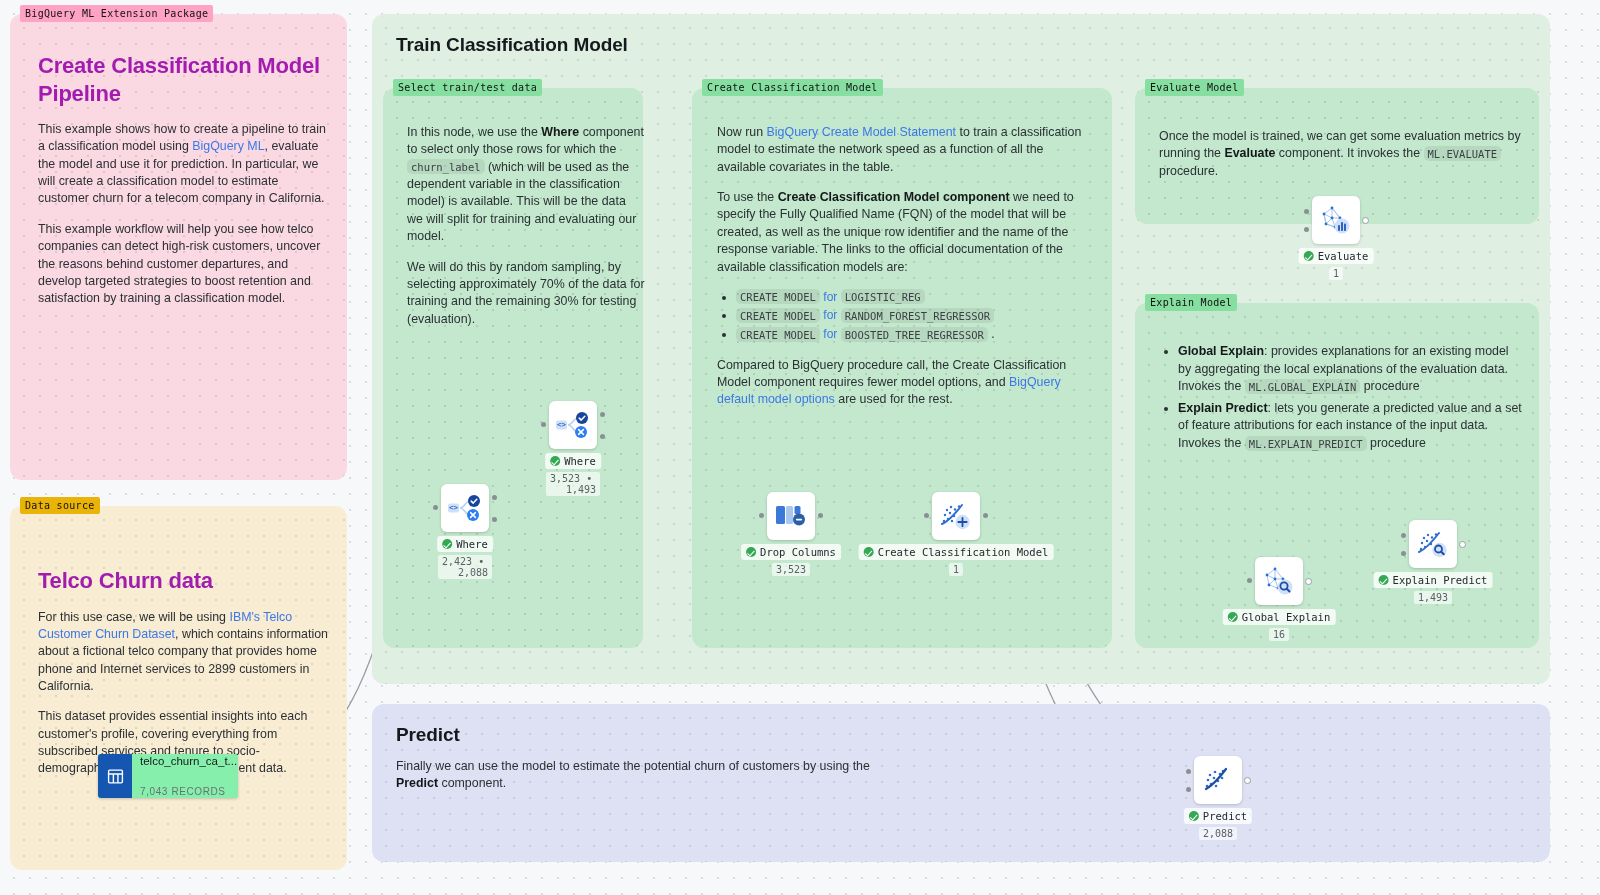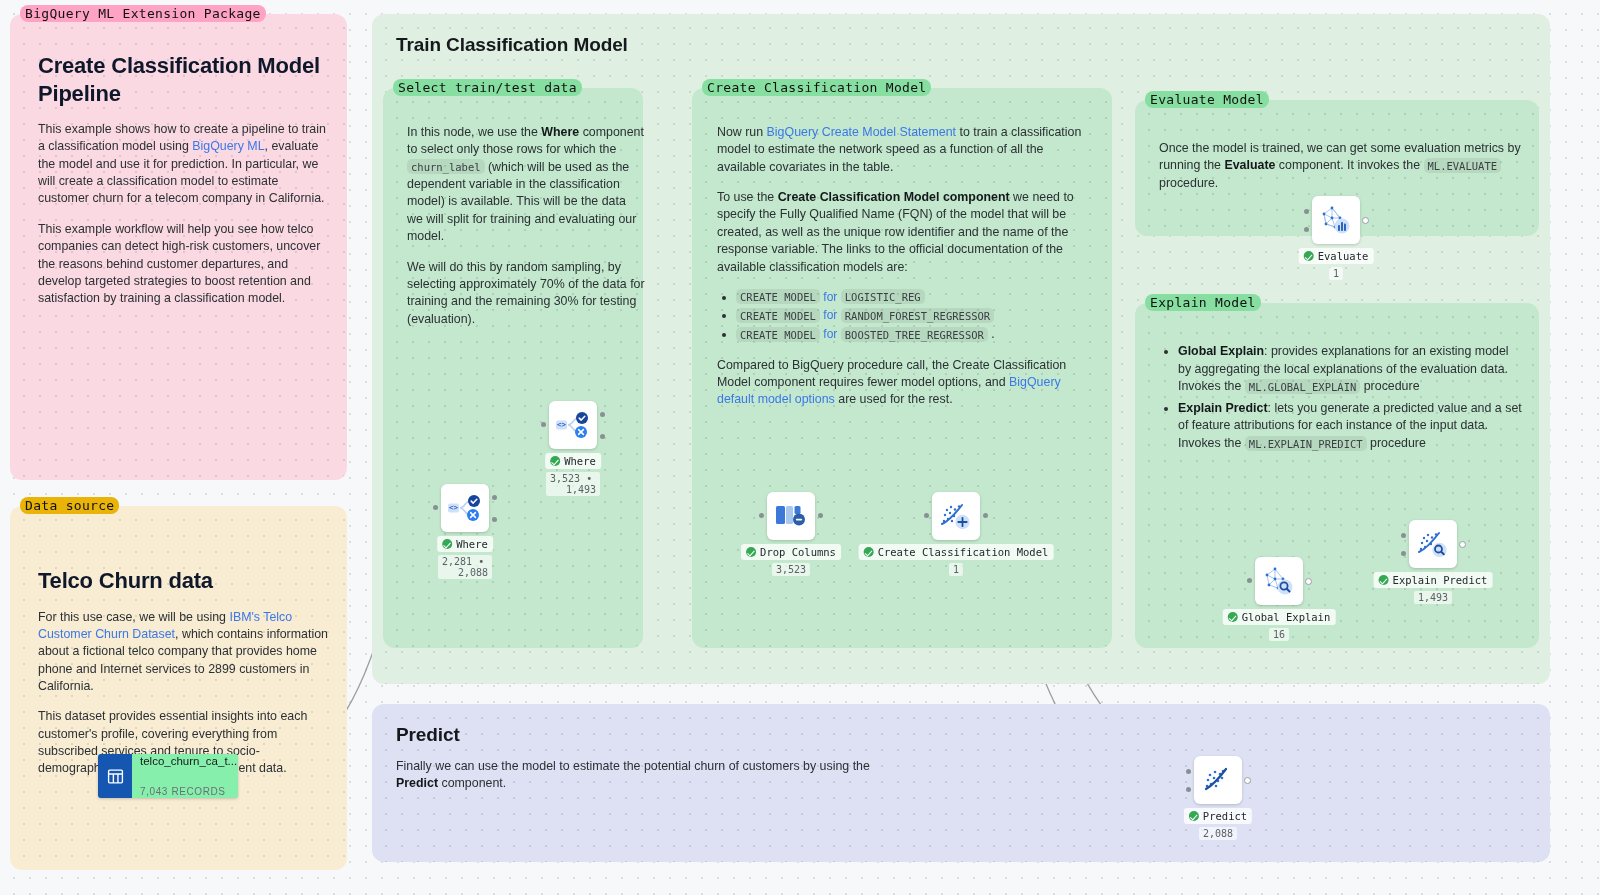--- a/index.html
+++ b/index.html
@@ -21,24 +21,24 @@
   
   .group {
     position: absolute;
     border-radius: 12px;
   }
   .group > .group-tag {
     position: absolute;
     top: -9px;
     left: 10px;
     font-family: "DejaVu Sans Mono", monospace;
-    font-size: 13px;
+    font-size: 10px;
     letter-spacing: 0.3px;
     padding: 2px 5px 2px 5px;
-    border-radius: 8px;
+    border-radius: 2px;
     white-space: nowrap;
     line-height: 13px;
   }
 
   .grp-pink   { background: #fbd9e3; }
   .tag-pink   { background: #ffa3c4; color: #111; }
   .grp-amber  { background: #f8ecd3; }
   .tag-amber  { background: #eab308; color: #111; }
   .grp-outer  { background: #dff0e2; }
   .grp-green  { background: #c3e8cd; }
@@ -54,21 +54,21 @@
     pointer-events: none;
   }
 
   
   .doc { position: absolute; color: #222; }
   h1.doc-title {
     font-size: 22px;
     font-weight: 600;
     line-height: 1.25;
     margin: 0 0 14px 0;
-    color: #0f172a;
+    color: #a21caf;
     letter-spacing: -0.2px;
   }
   h2.sec-title {
     font-size: 19px;
     font-weight: 600;
     margin: 0;
     color: #15181c;
     letter-spacing: -0.1px;
   }
   p.para {
@@ -264,21 +264,21 @@
       <p class="para"><span>To use the </span><span class="bold">Create Classification Model component</span><span> we need to specify the Fully Qualified Name (FQN) of the model that will be created, as well as the unique row identifier and the name of the response variable. The links to the official documentation of the available classification models are:</span></p>
       <ul class="bl tight">
         <li><code class="ic">CREATE MODEL</code> <span class="forword">for</span> <code class="ic">LOGISTIC_REG</code><span></span></li>
         <li><code class="ic">CREATE MODEL</code> <span class="forword">for</span> <code class="ic">RANDOM_FOREST_REGRESSOR</code><span></span></li>
         <li><code class="ic">CREATE MODEL</code> <span class="forword">for</span> <code class="ic">BOOSTED_TREE_REGRESSOR</code> <span>.</span></li>
       </ul>
       <p class="para"><span>Compared to BigQuery procedure call, the Create Classification Model component requires fewer model options, and </span><span class="lnk">BigQuery default model options</span><span> are used for the rest.</span></p>
     </div>
   </div>
 
-  <div class="group grp-green" style="left:1135px; top:100px; width:404px; height:136px;">
+  <div class="group grp-green" style="left:1135px; top:88px; width:404px; height:136px;">
     <div class="group-dots"></div>
     <div class="group-tag tag-green">Evaluate Model</div>
     <div class="doc" style="left:24px; top:40px; width:366px;">
       <p class="para"><span>Once the model is trained, we can get some evaluation metrics by running the </span><span class="bold">Evaluate</span><span> component. It invokes the </span><code class="ic">ML.EVALUATE</code><span> procedure.</span></p>
     </div>
   </div>
 
   <div class="group grp-green" style="left:1135px; top:303px; width:404px; height:345px;">
     <div class="group-dots"></div>
     <div class="group-tag tag-green">Explain Model</div>
@@ -312,21 +312,21 @@
       </svg>
       <span class="port in" style="top:21px;"></span>
       <span class="port out" style="top:11px;"></span>
       <span class="port out" style="top:33px;"></span>
     </div>
     <div class="node-label">
       <span class="check"></span>
       <span>Where</span>
     </div>
     <div class="node-count two">
-      <span class="ln1"><span>2,281</span> •</span>
+      <span class="ln1"><span>2,423</span> •</span>
       <span class="ln2">2,088</span>
     </div>
   </div>
 
   <div class="node" style="left:549px; top:401px;">
     <div class="node-box">
       <svg width="36" height="30" viewBox="0 0 36 30" aria-hidden="true">
         <rect x="1" y="10.5" width="11" height="9" rx="2" fill="#cfe0fb"></rect>
         <text x="6.5" y="17.4" font-size="7.5" fill="#1a56b8" text-anchor="middle" font-family="DejaVu Sans Mono, monospace">&lt;&gt;</text>
         <path d="M13 15 C 18 15, 18 8, 23 8" fill="none" stroke="#b9d3f7" stroke-width="1.6"></path>

